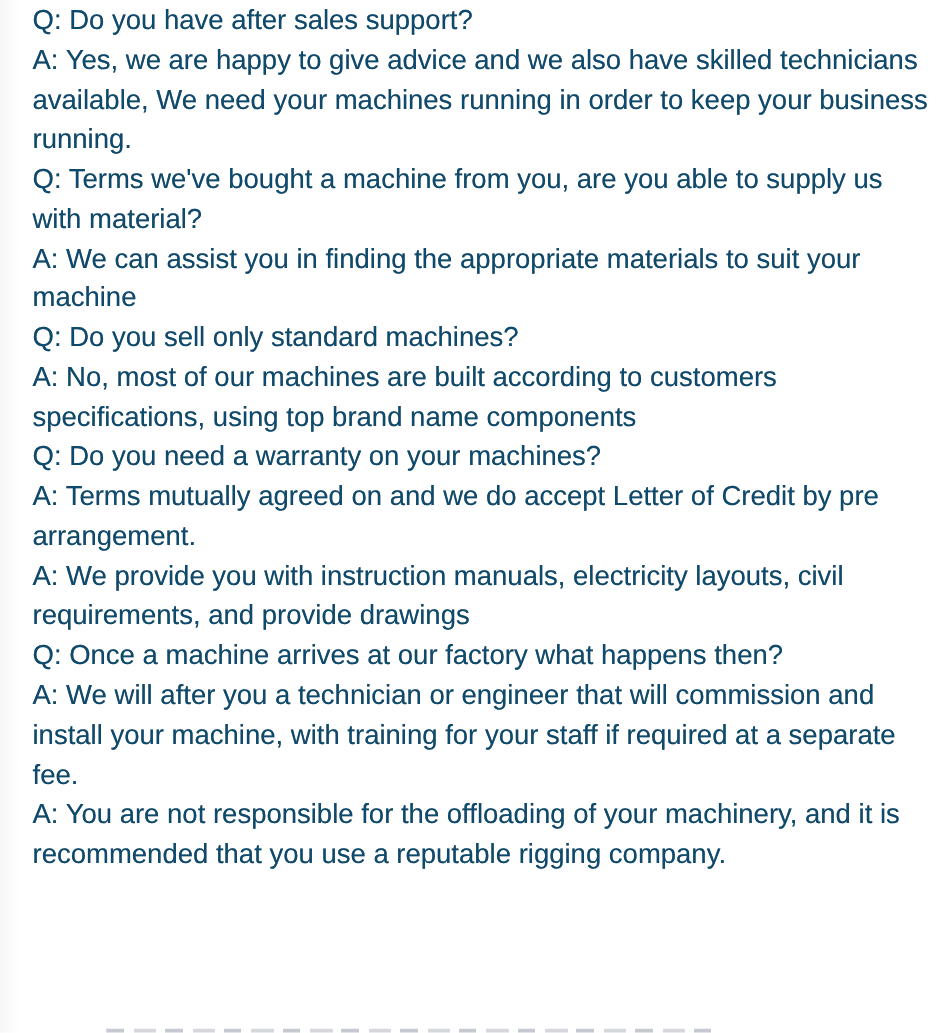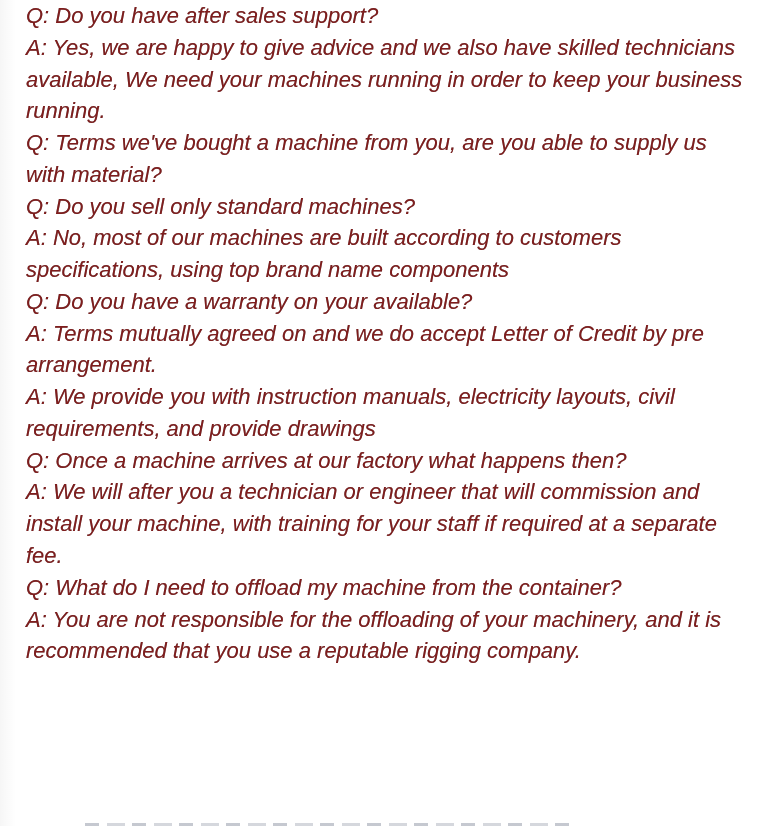--- a/index.html
+++ b/index.html
@@ -30,22 +30,21 @@
     width: 16px;
     height: 826px;
     background: linear-gradient(90deg, rgba(0,0,0,0.035), rgba(0,0,0,0));
     pointer-events: none;
   }
   .doc {
     position: absolute;
     top: 0;
     left: 26px;
     width: 724px;
-    color: #7f1d1d;
-    font-style: italic;
+    color: #0c4a6e;
   }
   .doc p {
     margin: 0;
     font-size: 22px;
     line-height: 31.77px;
     font-weight: 400;
     letter-spacing: 0px;
     text-shadow: 0 0 0.5px rgba(0,0,0,0.45); 
   }
   
@@ -69,31 +68,31 @@
 <body>
 
 <div class="page">
   <div class="left-edge"></div>
 
   <div class="doc">
     <p>Q: Do you have after sales support?</p>
     <p>A: Yes, we are happy to give advice and we also have skilled technicians available, We need your machines running in order to keep your business running.</p>
 
     <p>Q: Terms we've bought a machine from you, are you able to supply us with material?</p>
+    <p>A: We can assist you in finding the appropriate materials to suit your machine</p>
 
     <p>Q: Do you sell only standard machines?</p>
     <p>A: No, most of our machines are built according to customers specifications, using top brand name components</p>
 
-    <p>Q: Do you have a warranty on your available?</p>
+    <p>Q: Do you need a warranty on your machines?</p>
 
     <p>A: Terms mutually agreed on and we do accept Letter of Credit by pre arrangement.</p>
 
     <p>A: We provide you with instruction manuals, electricity layouts, civil requirements, and provide drawings</p>
 
     <p>Q: Once a machine arrives at our factory what happens then?</p>
     <p>A: We will after you a technician or engineer that will commission and install your machine, with training for your staff if required at a separate fee.</p>
 
-    <p>Q: What do I need to offload my machine from the container?</p>
     <p>A: You are not responsible for the offloading of your machinery, and it is recommended that you use a reputable rigging company.</p>
   </div>
 
   <div class="cutoff-artifact"></div>
 </div>
 
 </body></html>

